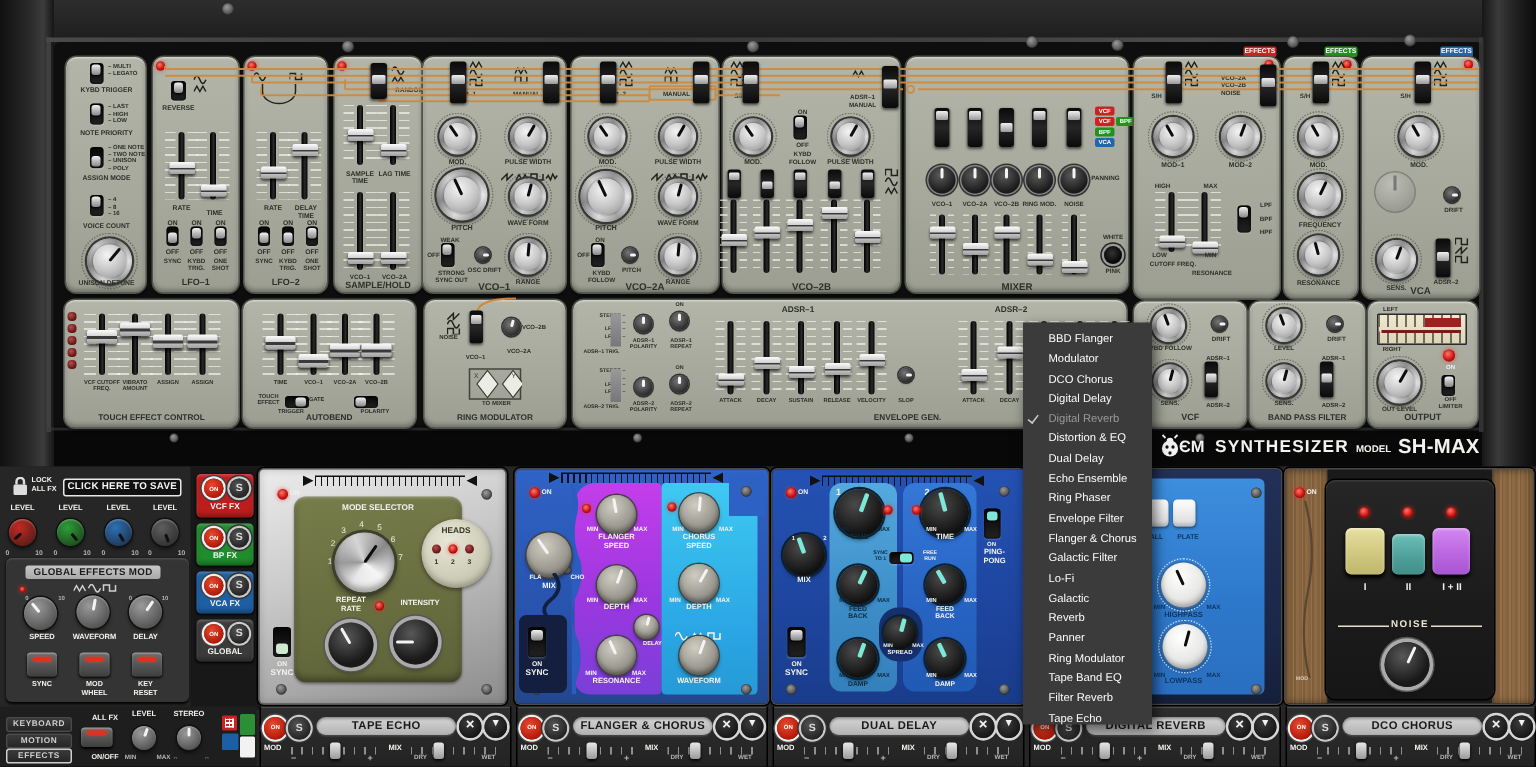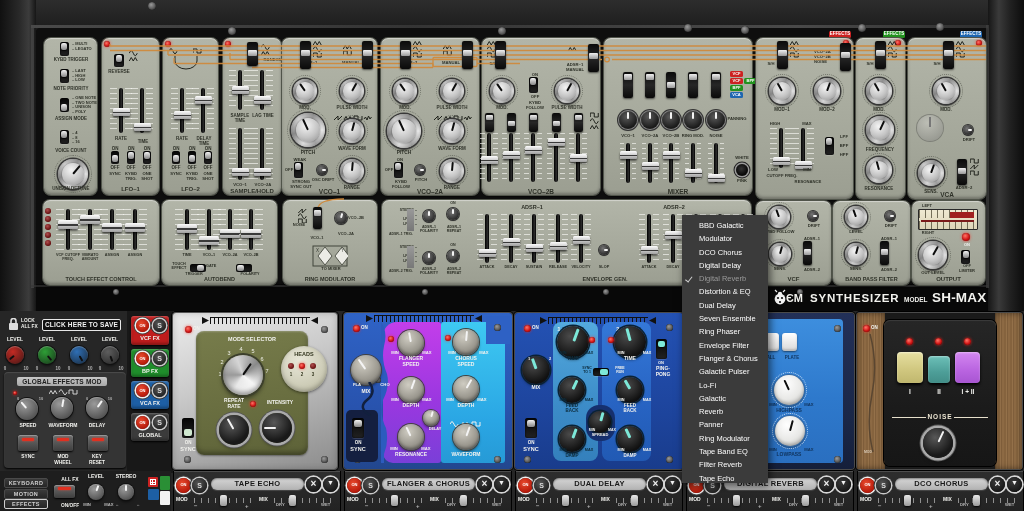--- a/index.html
+++ b/index.html
@@ -1453,32 +1453,32 @@
 <div class="hticks" style="left:878px;top:498px;width:59px;height:5px;"></div>
 <div class="hhandle" style="left:904px;top:495px;width:7px;height:11px;"></div>
 <div class="lab g l" style="left:878px;top:503px;width:10px;font-size:6px;">−</div>
 <div class="lab g l" style="left:929px;top:503px;width:10px;font-size:6px;">+</div>
 <div class="lab w l" style="left:943px;top:497px;width:18px;font-size:5px;font-weight:bold;">MIX</div>
 <div class="hticks" style="left:958px;top:498px;width:59px;height:5px;"></div>
 <div class="hhandle" style="left:973px;top:495px;width:7px;height:11px;"></div>
 <div class="lab g l" style="left:960px;top:503px;width:16px;font-size:4.2px;">DRY</div>
 <div class="lab g l" style="left:1005px;top:503px;width:16px;font-size:4.2px;">WET</div>
 <div class="menu">
-    <div class="mi">BBD Galactic</div>
+    <div class="mi">BBD Flanger</div>
     <div class="mi">Modulator</div>
     <div class="mi">DCO Chorus</div>
     <div class="mi">Digital Delay</div>
     <div class="mi sel"><span class="chk"></span>Digital Reverb</div>
     <div class="mi">Distortion &amp; EQ</div>
     <div class="mi">Dual Delay</div>
-    <div class="mi">Seven Ensemble</div>
+    <div class="mi">Echo Ensemble</div>
     <div class="mi">Ring Phaser</div>
     <div class="mi">Envelope Filter</div>
     <div class="mi">Flanger &amp; Chorus</div>
-    <div class="mi">Galactic Pulser</div>
+    <div class="mi">Galactic Filter</div>
     <div class="mi">Lo-Fi</div>
     <div class="mi">Galactic</div>
     <div class="mi">Reverb</div>
     <div class="mi">Panner</div>
     <div class="mi">Ring Modulator</div>
     <div class="mi">Tape Band EQ</div>
     <div class="mi">Filter Reverb</div>
     <div class="mi">Tape Echo</div>
   </div>
 </body></html>

